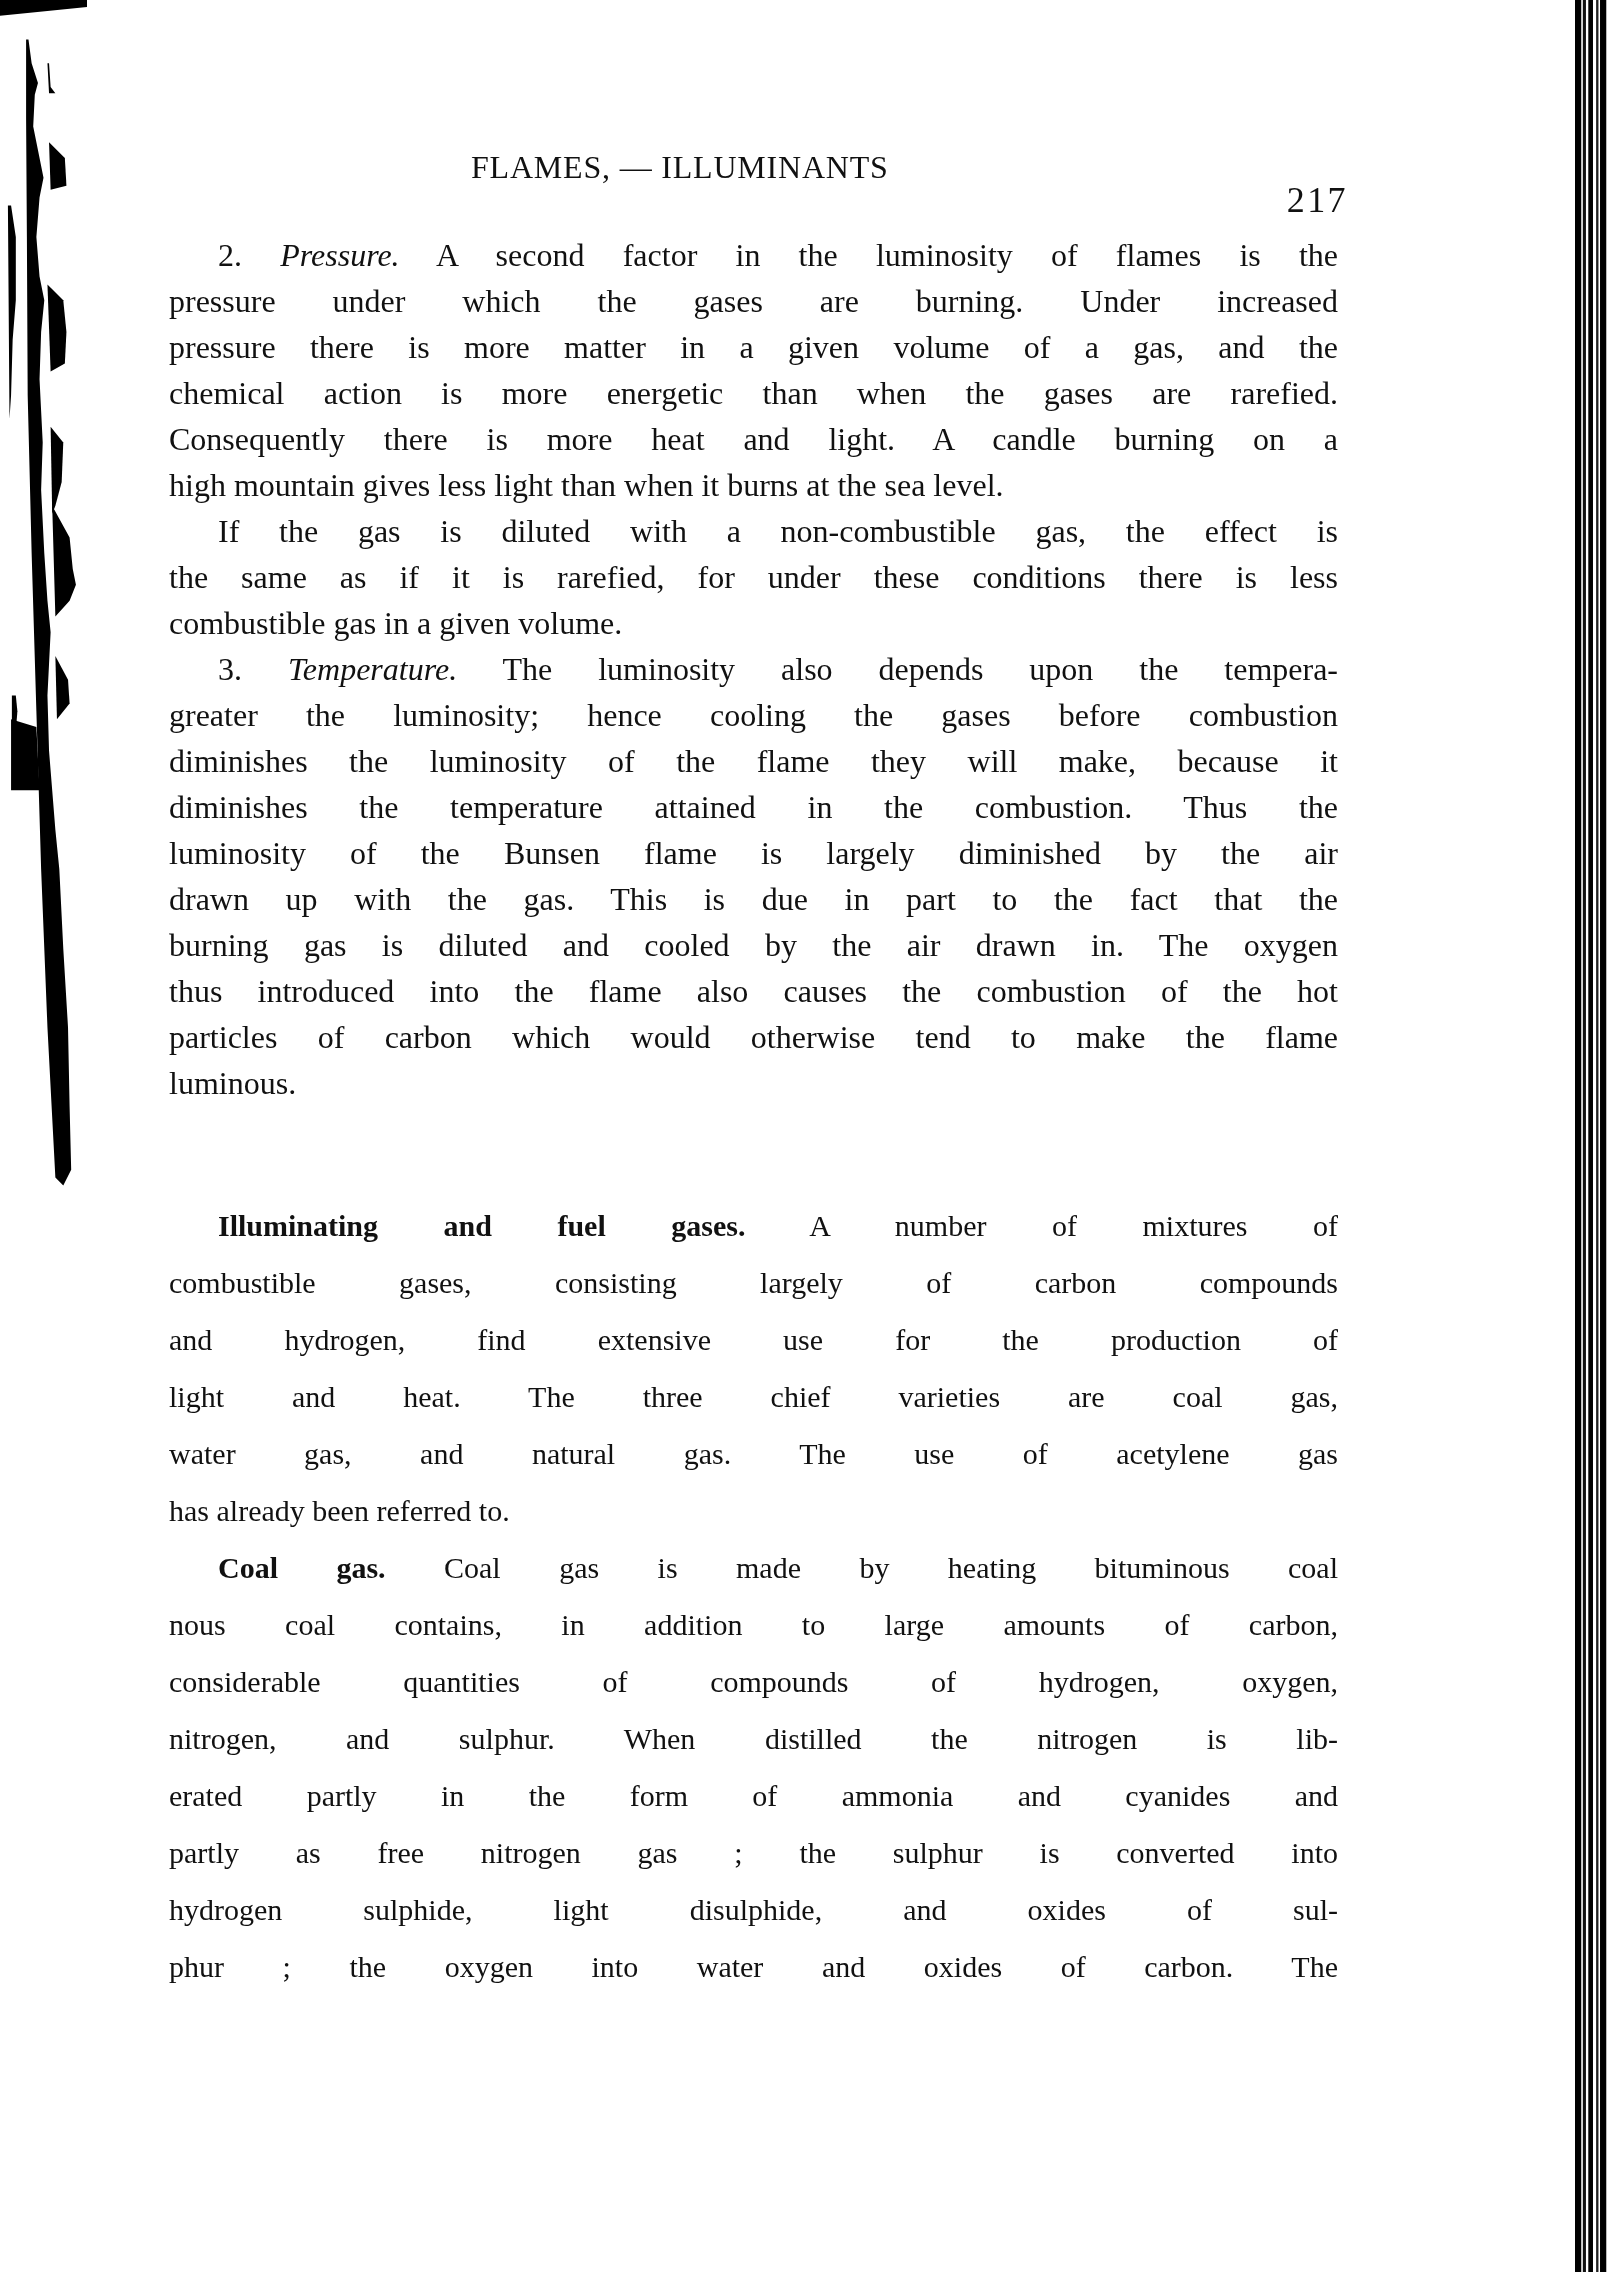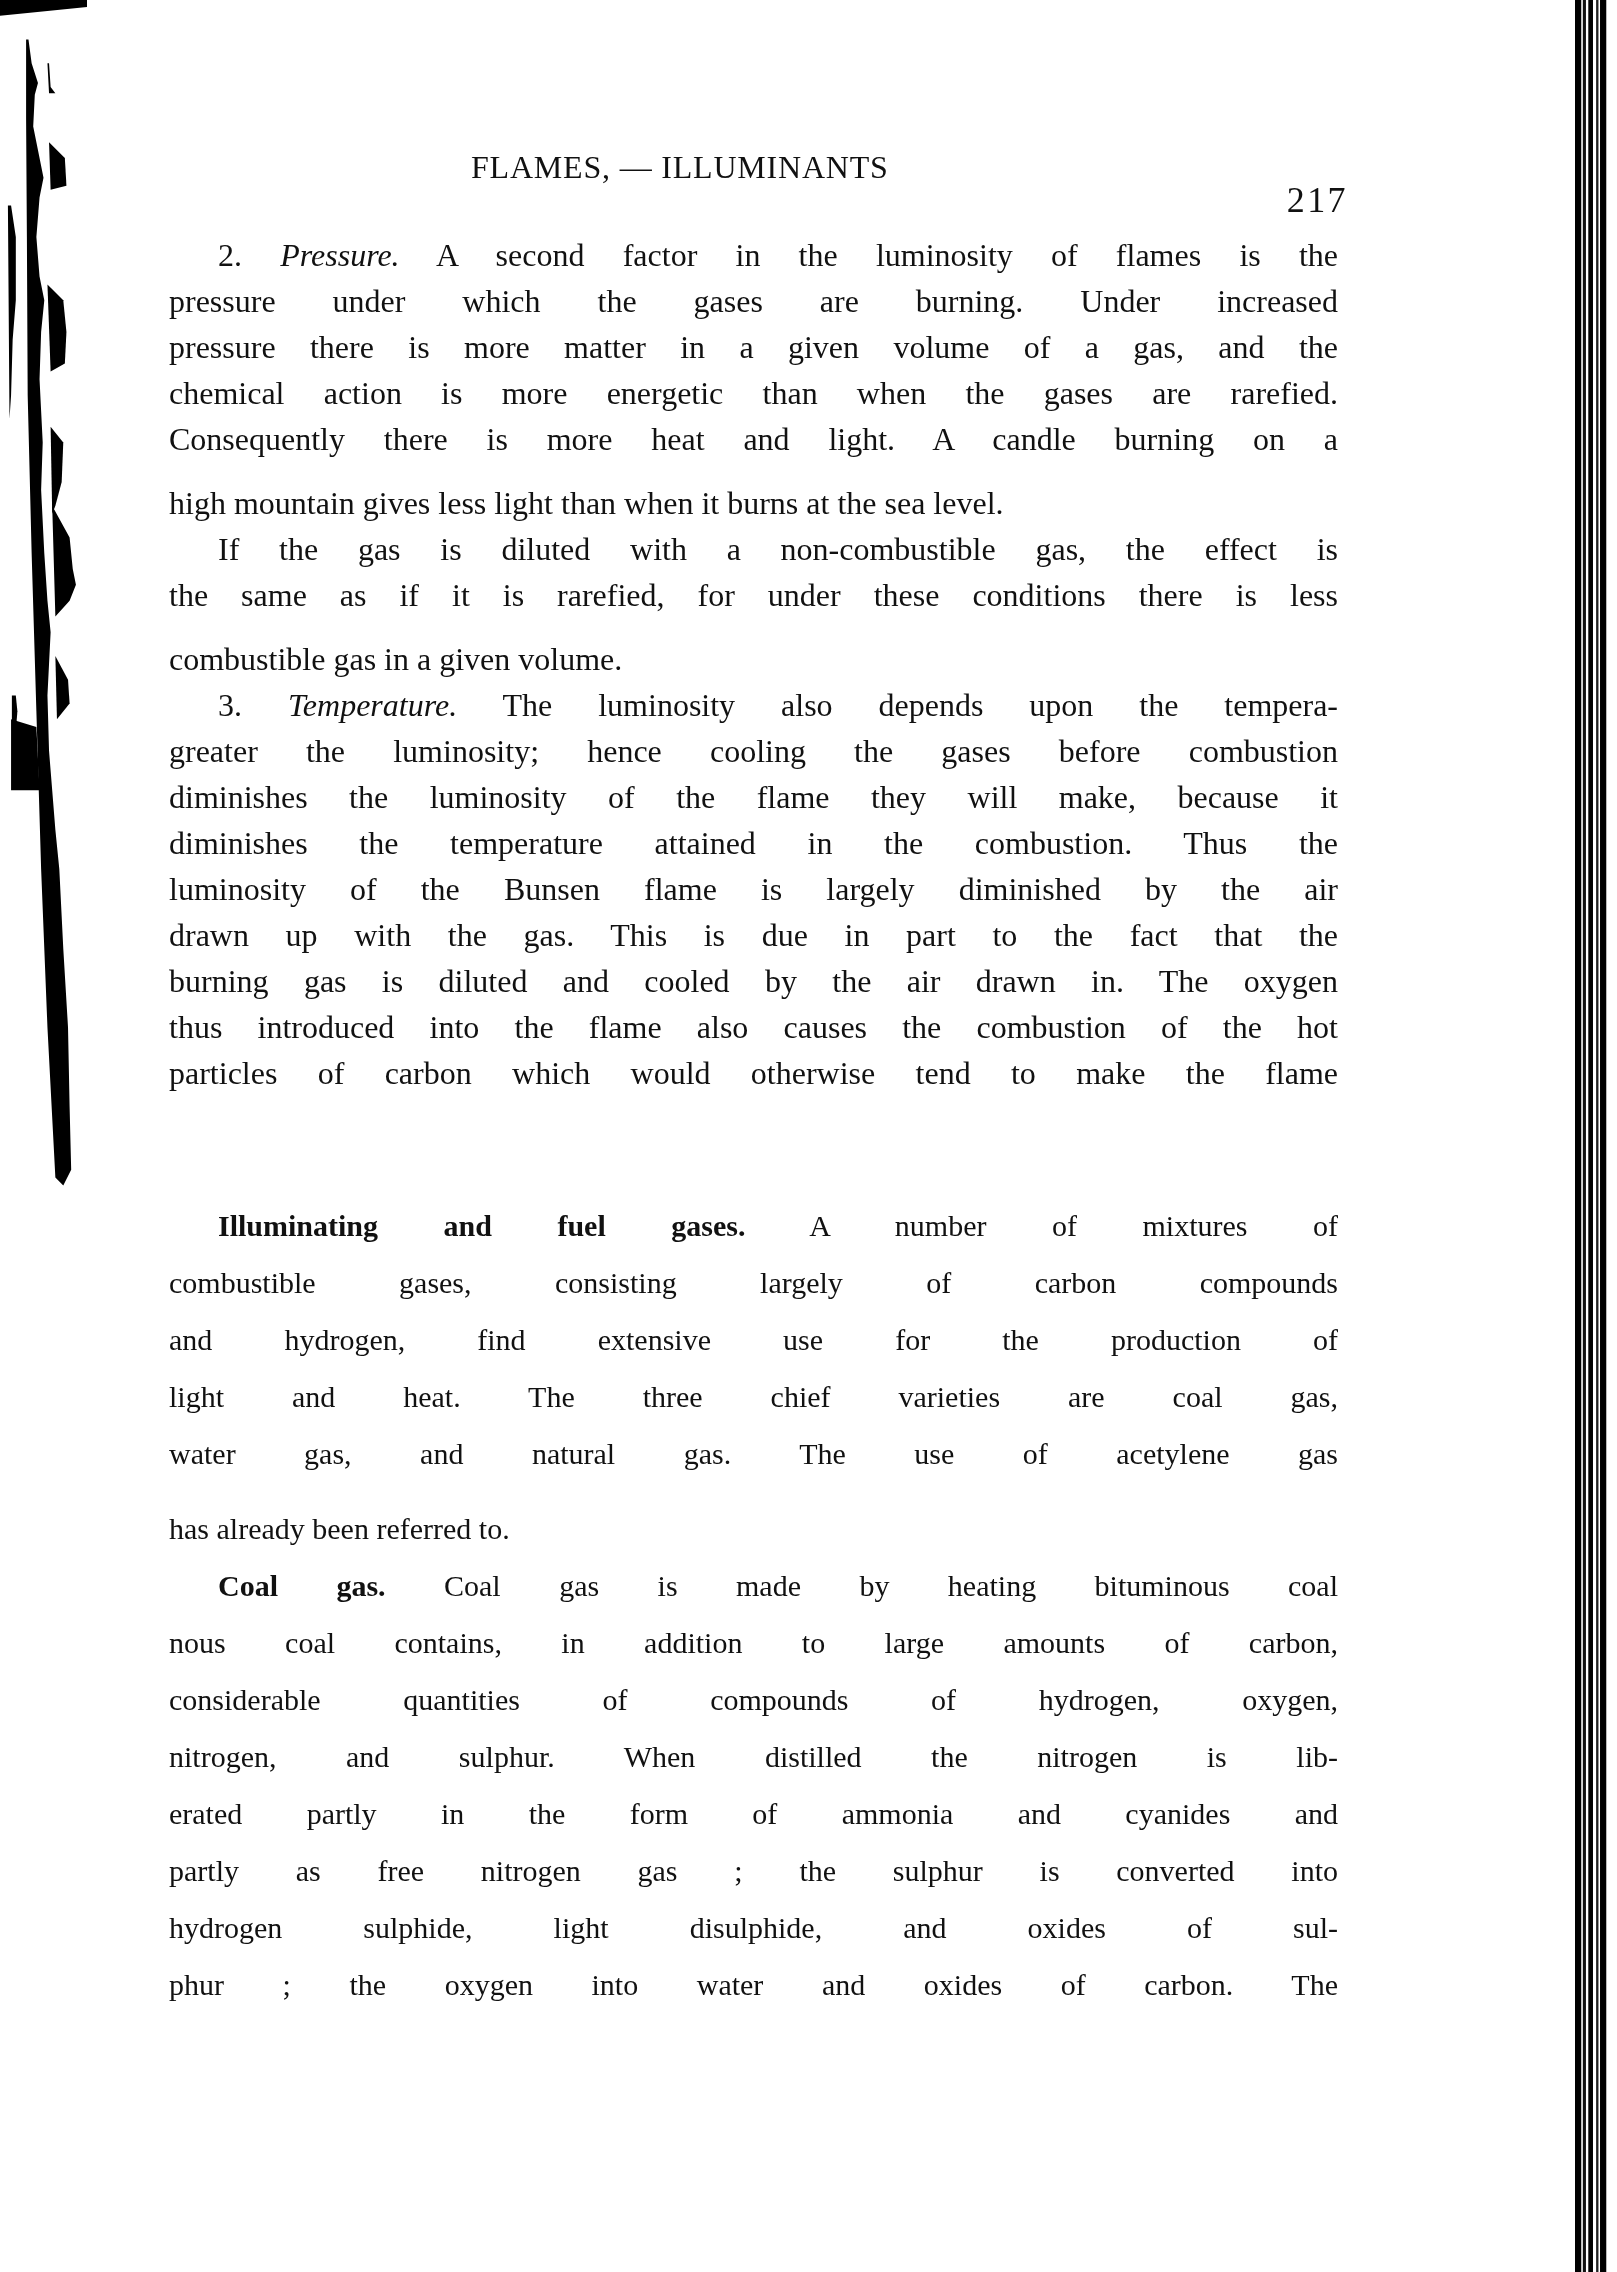--- a/index.html
+++ b/index.html
@@ -18,21 +18,21 @@
   }
   .running-head .pageno {
     position: absolute; right: 0; top: 1.6px; font-size: 36px; letter-spacing: 2.4px; margin-top: 28px;
   }
   .body-text { position: absolute; left: 169px; width: 1169px; }
   .small { top: 232px; font-size: 32px; line-height: 46px; }
   .large { top: 1197px; font-size: 30px; line-height: 57px; }
   .ital { font-style: italic; }
   .bold { font-weight: bold; }
   .line { display: block; text-align: justify; text-align-last: justify; white-space: nowrap; }
-  .line.last { text-align-last: left; margin-top: 18px; }
+  .line.last { text-align-last: left; }
   .line.ind { padding-left: 49px; }
 </style>
 </head>
 <body>
 
 <svg class="scan-edge-left" viewBox="0 0 110 2876" preserveAspectRatio="none">
   <path d="M0,0 L130,0 L120,8 L60,14 L0,20 Z" fill="#000"></path>
   <path d="M33,50 L36,50 L40,80 L48,105 L44,120 L42,160 L50,200 L55,225 L50,250 L46,300 L50,350 L56,380 L52,420 L50,480 L52,520 L54,560 L52,620 L56,700 L60,760 L64,800 L62,840 L60,880 L62,950 L66,1000 L70,1050 L75,1100 L80,1200 L86,1300 L88,1400 L90,1480 L80,1500 L70,1490 L60,1300 L52,1100 L46,900 L40,700 L35,500 L34,300 L33,150 Z" fill="#000"></path>
   <path d="M60,80 L62,80 L64,110 L70,118 L62,118 Z" fill="#000"></path>
   <path d="M62,180 L82,200 L84,235 L64,240 Z" fill="#000"></path>
@@ -82,20 +82,21 @@
       <span>The luminosity also depends upon the tempera-</span>
     </span>
     <span class="line">greater the luminosity; hence cooling the gases before combustion</span>
     <span class="line">diminishes the luminosity of the flame they will make, because it</span>
     <span class="line">diminishes the temperature attained in the combustion.  Thus the</span>
     <span class="line">luminosity of the Bunsen flame is largely diminished by the air</span>
     <span class="line">drawn up with the gas.  This is due in part to the fact that the</span>
     <span class="line">burning gas is diluted and cooled by the air drawn in.  The oxygen</span>
     <span class="line">thus introduced into the flame also causes the combustion of the hot</span>
     <span class="line">particles of carbon which would otherwise tend to make the flame</span>
+    <span class="line last">luminous.</span>
   </div>
 </div>
 
 <div class="body-text large">
   <div>
     <span class="line ind">
       <span class="bold">Illuminating and fuel gases.</span>
       <span>A number of mixtures of</span>
     </span>
     <span class="line">combustible gases, consisting largely of carbon compounds</span>

